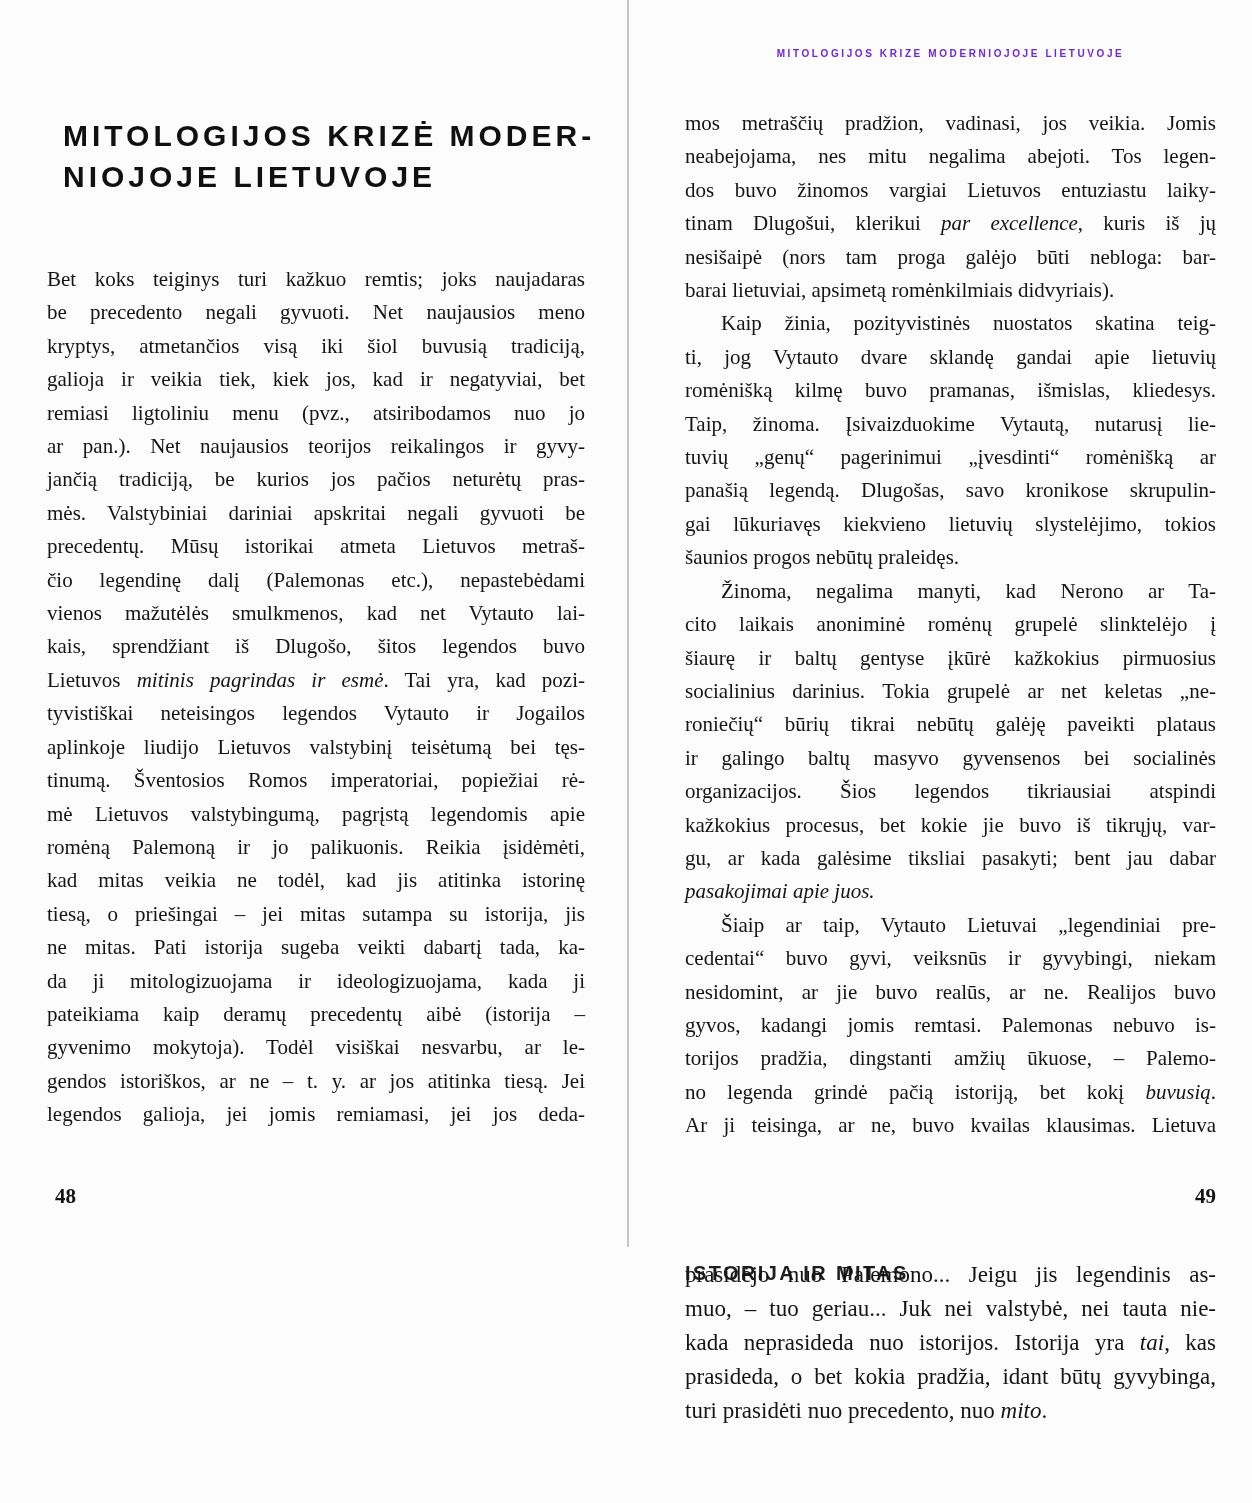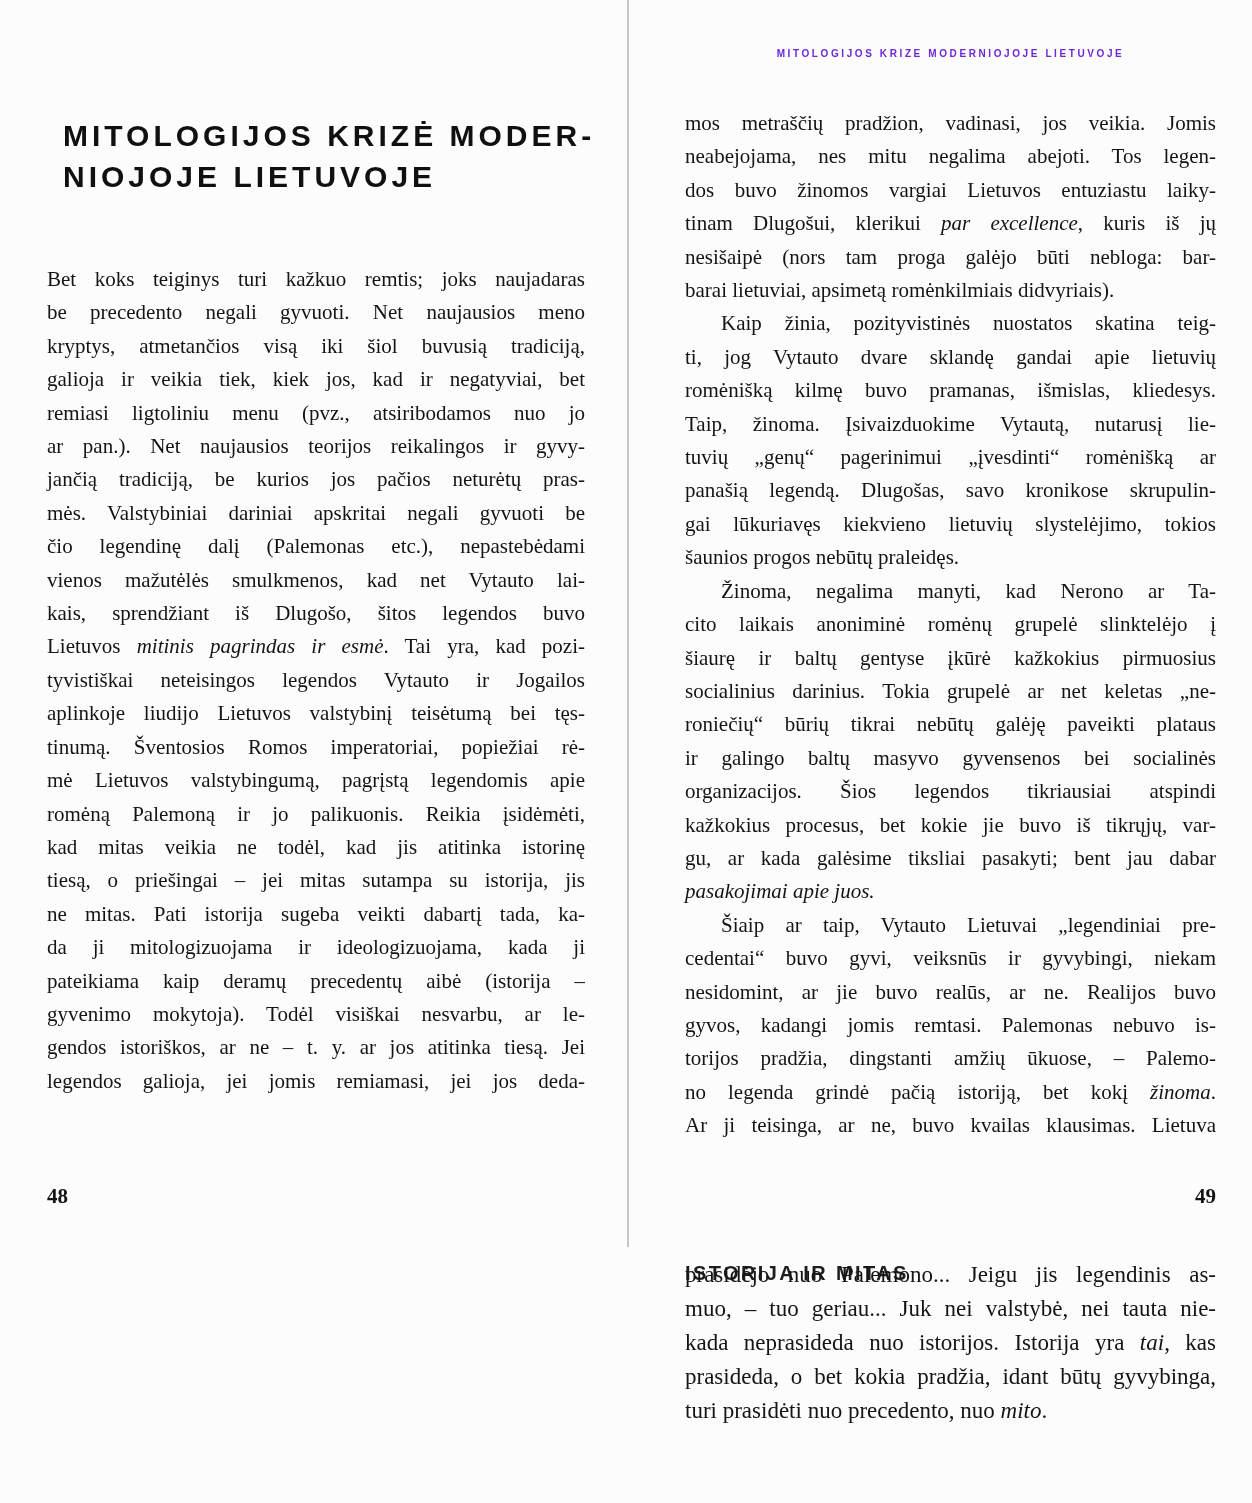--- a/index.html
+++ b/index.html
@@ -50,21 +50,21 @@
   .line { text-align: justify; text-align-last: justify; }
   .line.end { text-align-last: left; font-family: Liberation Serif, serif; }
   .line.indent { text-indent: 36px; }
   .it { font-style: italic; }
   .page-num {
     position: absolute; top: 1183px;
     font-weight: bold;
     font-size: 21px;
     line-height: 26px;
   }
-  #pn-left  { left: 0; }
+  #pn-left  { left: 8px; }
   #pn-right { right: 0; }
   .section-header {
     position: absolute; top: 1262px; left: 685px; width: 531px;
     font-family: "Liberation Sans", sans-serif;
     font-weight: 600;
     font-size: 20px;
     letter-spacing: 2.4px;
     color: #1d1d1d;
   }
   #bottom-body {
@@ -83,20 +83,21 @@
 NIOJOJE LIETUVOJE</h1>
   <div id="left-body" class="body-lines">
       <div class="line"><span>Bet koks teiginys turi kažkuo remtis; joks naujadaras</span></div>
       <div class="line"><span>be precedento negali gyvuoti. Net naujausios meno</span></div>
       <div class="line"><span>kryptys, atmetančios visą iki šiol buvusią tradiciją,</span></div>
       <div class="line"><span>galioja ir veikia tiek, kiek jos, kad ir negatyviai, bet</span></div>
       <div class="line"><span>remiasi ligtoliniu menu (pvz., atsiribodamos nuo jo</span></div>
       <div class="line"><span>ar pan.). Net naujausios teorijos reikalingos ir gyvy-</span></div>
       <div class="line"><span>jančią tradiciją, be kurios jos pačios neturėtų pras-</span></div>
       <div class="line"><span>mės. Valstybiniai dariniai apskritai negali gyvuoti be</span></div>
+      <div class="line"><span>precedentų. Mūsų istorikai atmeta Lietuvos metraš-</span></div>
       <div class="line"><span>čio legendinę dalį (Palemonas etc.), nepastebėdami</span></div>
       <div class="line"><span>vienos mažutėlės smulkmenos, kad net Vytauto lai-</span></div>
       <div class="line"><span>kais, sprendžiant iš Dlugošo, šitos legendos buvo</span></div>
       <div class="line"><span>Lietuvos </span><span class="it">mitinis pagrindas ir esmė</span><span>. Tai yra, kad pozi-</span></div>
       <div class="line"><span>tyvistiškai neteisingos legendos Vytauto ir Jogailos</span></div>
       <div class="line"><span>aplinkoje liudijo Lietuvos valstybinį teisėtumą bei tęs-</span></div>
       <div class="line"><span>tinumą. Šventosios Romos imperatoriai, popiežiai rė-</span></div>
       <div class="line"><span>mė Lietuvos valstybingumą, pagrįstą legendomis apie</span></div>
       <div class="line"><span>romėną Palemoną ir jo palikuonis. Reikia įsidėmėti,</span></div>
       <div class="line"><span>kad mitas veikia ne todėl, kad jis atitinka istorinę</span></div>
@@ -136,21 +137,21 @@
       <div class="line"><span>ir galingo baltų masyvo gyvensenos bei socialinės</span></div>
       <div class="line"><span>organizacijos. Šios legendos tikriausiai atspindi</span></div>
       <div class="line"><span>kažkokius procesus, bet kokie jie buvo iš tikrųjų, var-</span></div>
       <div class="line"><span>gu, ar kada galėsime tiksliai pasakyti; bent jau dabar</span></div>
       <div class="line end"><span class="it">pasakojimai apie juos.</span></div>
       <div class="line indent"><span>Šiaip ar taip, Vytauto Lietuvai „legendiniai pre-</span></div>
       <div class="line"><span>cedentai“ buvo gyvi, veiksnūs ir gyvybingi, niekam</span></div>
       <div class="line"><span>nesidomint, ar jie buvo realūs, ar ne. Realijos buvo</span></div>
       <div class="line"><span>gyvos, kadangi jomis remtasi. Palemonas nebuvo is-</span></div>
       <div class="line"><span>torijos pradžia, dingstanti amžių ūkuose, – Palemo-</span></div>
-      <div class="line"><span>no legenda grindė pačią istoriją, bet kokį </span><span class="it">žinoma</span><span>.</span></div>
+      <div class="line"><span>no legenda grindė pačią istoriją, bet kokį </span><span class="it">buvusią</span><span>.</span></div>
       <div class="line"><span>Ar ji teisinga, ar ne, buvo kvailas klausimas. Lietuva</span></div>
     </div>
   <div id="pn-right" class="page-num">49</div>
 </div>
 
 <div class="section-header">ISTORIJA IR MITAS</div>
 <div id="bottom-body">
     <div class="line"><span>prasidėjo nuo Palemono... Jeigu jis legendinis as-</span></div>
     <div class="line"><span>muo, – tuo geriau... Juk nei valstybė, nei tauta nie-</span></div>
     <div class="line"><span>kada neprasideda nuo istorijos. Istorija yra </span><span class="it">tai</span><span>, kas</span></div>

